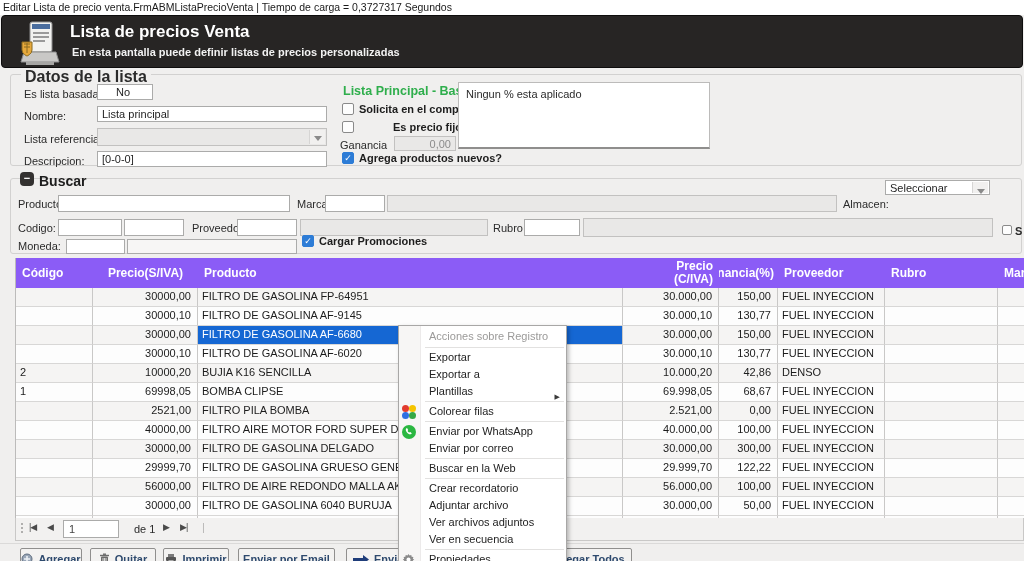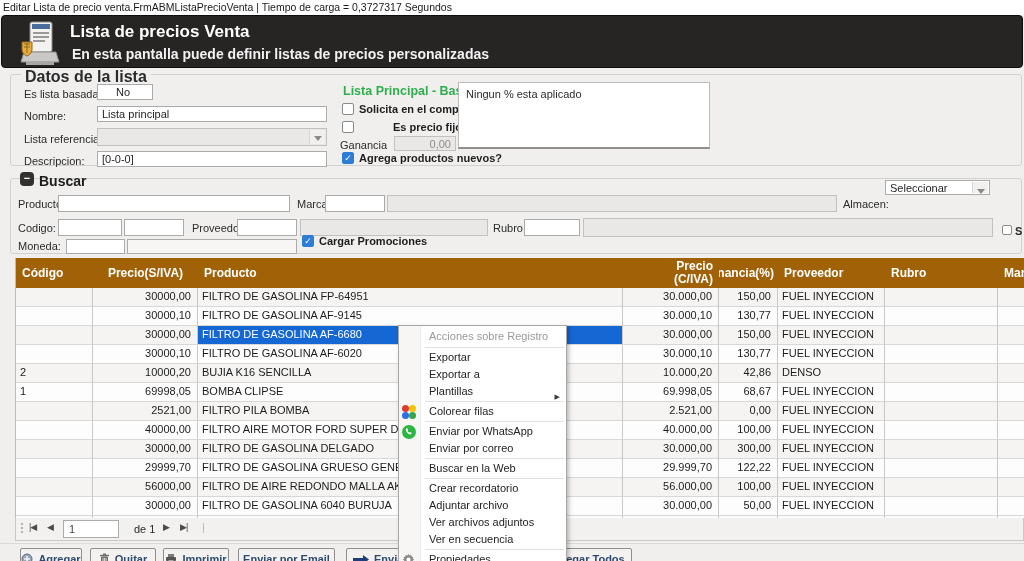--- a/index.html
+++ b/index.html
@@ -7,21 +7,21 @@
   body { font-family:"Liberation Sans", sans-serif; background:#f0efee; }
   #app { position:relative; width:1024px; height:561px; background:#f0efee; overflow:hidden; }
   .abs { position:absolute; }
 
   
   .titlebar { left:0; top:0; width:1024px; height:15px; background:#ffffff; font-size:10.5px; color:#1a1a1a; padding:1px 0 0 3px; white-space:nowrap; }
 
   
   .appheader { left:1px; top:15px; width:1022px; height:53px; background:#272524; border:1px solid #0e0d0d; border-radius:4px; }
   .app-title { position:absolute; left:68px; top:6px; color:#ffffff; font-size:17px; font-weight:bold; }
-  .app-subtitle { position:absolute; left:70px; top:30px; color:#f2f2f2; font-size:14px; font-weight:bold; }
+  .app-subtitle { position:absolute; left:70px; top:30px; color:#f2f2f2; font-size:11px; font-weight:bold; }
   .app-icon { position:absolute; left:16px; top:4px; }
 
   
   .groupbox { border:1px solid #d2d1d0; border-radius:3px; background:#f0efee; }
   .legend { position:absolute; top:-7px; left:10px; background:#f0efee; padding:0 4px; font-size:16px; font-weight:bold; color:#2b2b2b; white-space:nowrap; }
 
   .lbl { position:absolute; font-size:11px; color:#2b2b2b; white-space:nowrap; }
   .blbl { position:absolute; font-size:11px; font-weight:bold; color:#1d1d1d; white-space:nowrap; }
   .inp { position:absolute; background:#ffffff; border:1px solid #ababaa; font-size:11px; color:#1f1f1f; padding:1px 4px; white-space:nowrap; overflow:hidden; }
   .inp.gray { background:#e9e8e7; border-color:#c2c1c0; }
@@ -31,21 +31,21 @@
   .cb { position:absolute; width:12px; height:12px; border:1px solid #8a8a8a; border-radius:2px; background:#fdfdfd; font-size:9px; line-height:11px; text-align:center; color:#ffffff; }
   .cb.checked { background:#2d7cd6; border-color:#2d7cd6; }
 
   .note-box { position:absolute; left:458px; top:82px; width:252px; height:67px; background:#ffffff; border:1px solid #bcbbba; border-bottom:2px solid #8f8e8d; font-size:11px; color:#2b2b2b; padding:5px 7px; }
 
   
   .collapse-btn { position:absolute; width:14px; height:14px; background:#333130; border-radius:4px; color:#ffffff; font-size:11px; line-height:12px; text-align:center; font-weight:bold; }
 
   
   .grid { left:15px; top:258px; width:1009px; height:260px; background:#ffffff; border-left:1px solid #bcbbba; overflow:hidden; position:absolute; }
-  .thead { display:flex; height:30px; background:#a16207; color:#ffffff; font-weight:bold; font-size:12px; align-items:center;justify-content:center; }
+  .thead { display:flex; height:30px; background:#8b5cf6; color:#ffffff; font-weight:bold; font-size:12px; align-items:center;justify-content:center; }
   .thead .th { padding:0 6px; white-space:nowrap; overflow:hidden; height:100%; display:flex; align-items:center; }
   .th.center { justify-content:center; }
   .th.two-line { flex-direction:column; justify-content:center; align-items:flex-end; line-height:13px; }
   .th.clip-left { position:relative; }
   .th.clip-left span { position:absolute; right:4px; }
   .trow { display:flex; height:19px; background:#fdfdfd; }
   .trow.alt { background:#f5f4f3; }
   .td { border-right:1px solid #c9c8c7; border-bottom:1px solid #d8d7d6; font-size:11px; color:#1c1c1c; padding:2px 4px; white-space:nowrap; overflow:hidden; height:19px; }
   .td.num { text-align:right; padding-right:6px; }
   .td.sel { background:#1567d3; color:#ffffff; }

